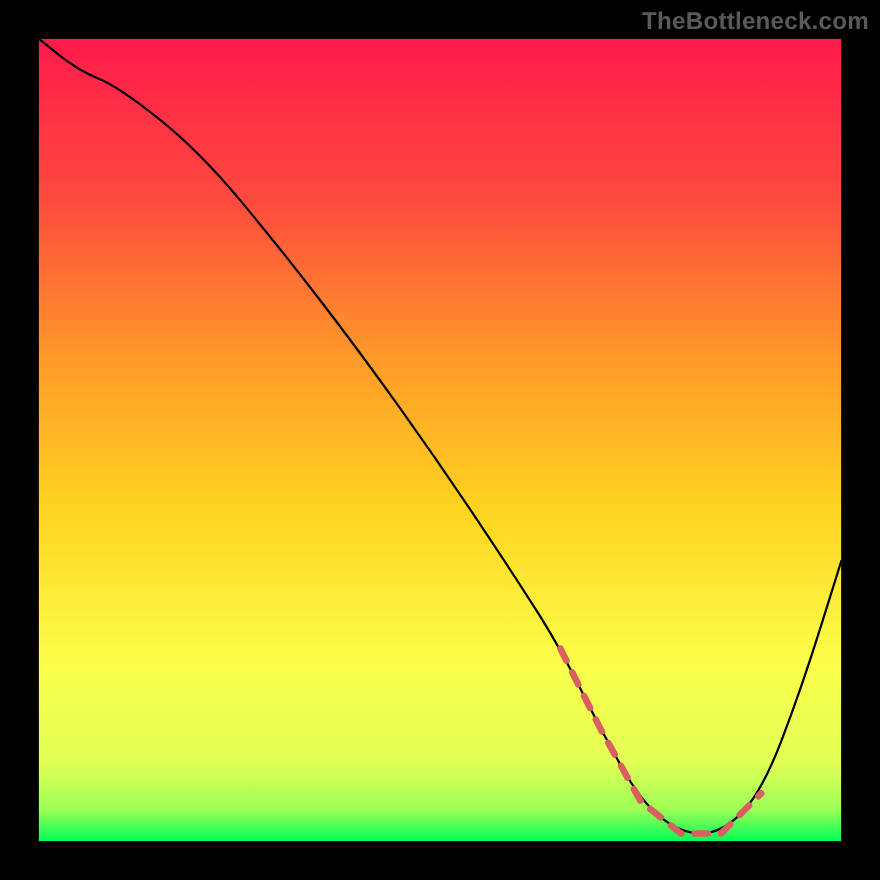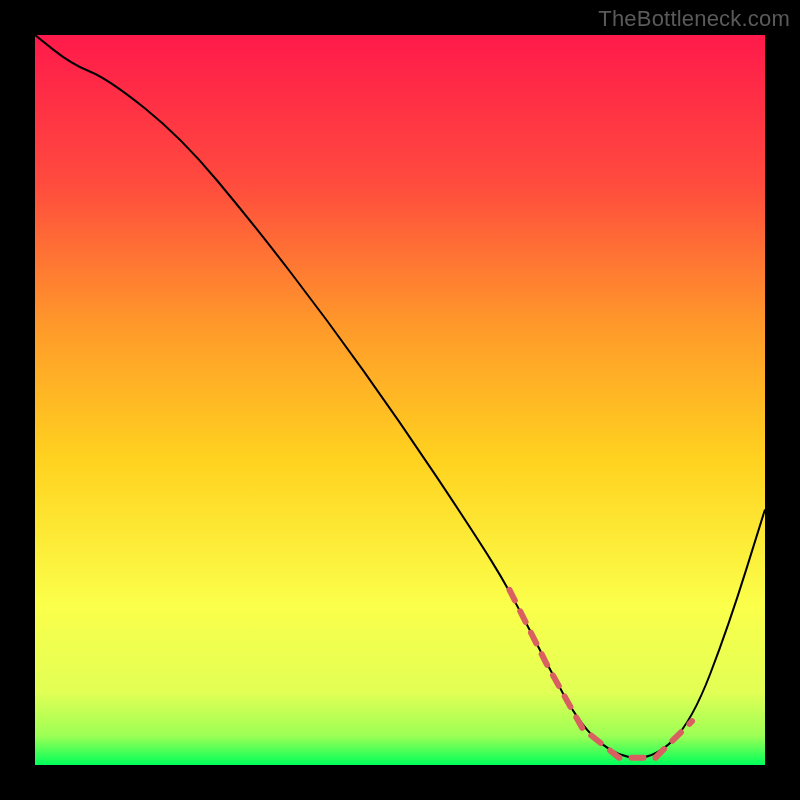--- a/index.html
+++ b/index.html
@@ -9,21 +9,21 @@
     background: #000;
     position: relative;
     font-family: Arial, Helvetica, sans-serif;
     overflow: hidden;
   }
   .watermark {
     position: absolute;
     top: 6px;
     right: 10px;
     font-size: 22px;
-    font-weight: 400;
+    font-weight: 700;
     color: #5a5a5a;
     letter-spacing: 0.2px;
     z-index: 10;
   }
   .plot-area {
     position: absolute;
     left: 35px;
     top: 35px;
     width: 730px;
     height: 730px;

